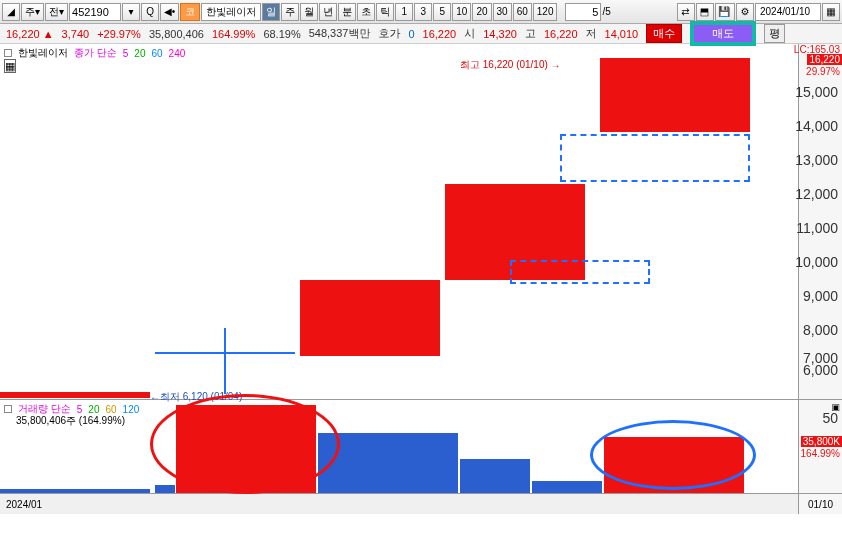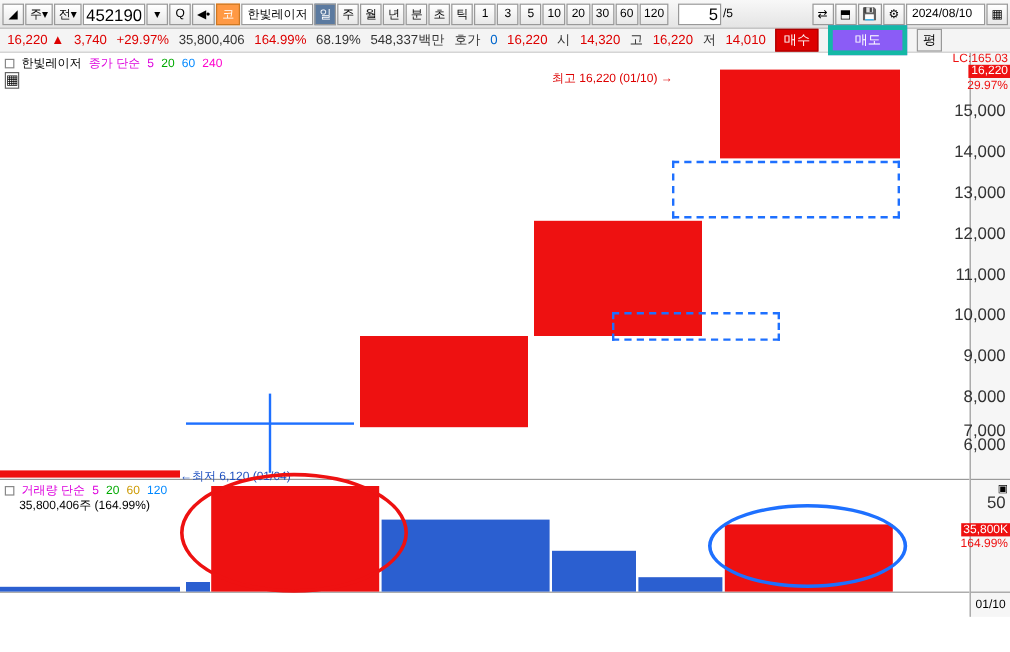--- a/index.html
+++ b/index.html
@@ -1,36 +1,36 @@
 <!DOCTYPE html>
 <html><head>
 <meta charset="utf-8">
 <style>
 * { box-sizing: border-box; margin: 0; padding: 0; font-family: "Malgun Gothic", sans-serif; }
 body { width: 842px; height: 543px; background: #fff; font-size: 11px; overflow: hidden; }
 
 .toolbar { height: 24px; background: linear-gradient(#f8f8f8,#e4e4e4); border-bottom: 1px solid #aaa; display: flex; align-items: center; padding: 0 2px; gap: 1px; }
 .tb-btn { height: 18px; min-width: 18px; padding: 0 3px; background: linear-gradient(#fff,#e8e8e8); border: 1px solid #999; font-size: 10px; display: inline-flex; align-items: center; justify-content: center; cursor: pointer; }
-.tb-input { height: 18px; width: 52px; border: 1px solid #999; font-size: 14px; padding: 0 2px; background: #fff; }
+.tb-input { height: 18px; width: 52px; border: 1px solid #999; font-size: 11px; padding: 0 2px; background: #fff; }
 .tb-label { height: 18px; padding: 0 4px; display: inline-flex; align-items: center; font-size: 10px; background: #fff; border: 1px solid #999; }
 .tb-label.orange { background: #ff9944; color: #fff; border-color: #cc7722; }
 .tb-active { background: #5b7aa0; color: #fff; }
 .tb-sep { width: 6px; }
 .tb-spacer { flex: 1; }
 
 .info-bar { height: 20px; background: #f4f4f4; border-bottom: 1px solid #ccc; display: flex; align-items: center; padding: 0 6px; gap: 8px; font-size: 11px; }
 .info-bar .up { color: #d00; font-weight: normal; }
 .info-bar .lbl { color: #333; }
 .btn-buy { background: #d00; color: #fff; padding: 1px 6px; border: 1px solid #a00; }
 .btn-sell { background: #8b5cf6; color: #fff; padding: 1px 18px; border: 4px solid #14b8a6; }
 .btn-avg { background: #eee; padding: 1px 4px; border: 1px solid #999; }
 
 .main { display: flex; height: 470px; }
 .chart-area { flex: 1; position: relative; }
-.y-axis { width: 34px; border-left: 1px solid #999; background: #f6f6f6; position: relative; font-size: 10px; }
+.y-axis { width: 44px; border-left: 1px solid #999; background: #f6f6f6; position: relative; font-size: 10px; }
 
 .price-pane { height: 356px; position: relative; border-bottom: 1px solid #999; }
 .vol-pane { height: 94px; position: relative; border-bottom: 1px solid #999; }
 .x-axis { height: 20px; background: #f0f0f0; display: flex; align-items: center; padding: 0 6px; font-size: 10px; position: relative; }
 .y-tick { position: absolute; right: 4px; font-size: 14px; color: #333; transform: translateY(-50%); }
 
 .candle-body { position: absolute; background: #e11; }
 .candle-dashed { position: absolute; border: 2px dashed #1e70ff; background: transparent; }
 .doji { position: absolute; background: #1e70ff; }
 
@@ -78,21 +78,21 @@
   <span class="tb-btn">60</span>
   <span class="tb-btn">120</span>
   <span class="tb-sep"></span>
   <input class="tb-input" style="width: 36px; text-align: right;" value="5">
   <span style="font-size:10px">/5</span>
   <span class="tb-spacer"></span>
   <span class="tb-btn">⇄</span>
   <span class="tb-btn">⬒</span>
   <span class="tb-btn">💾</span>
   <span class="tb-btn">⚙</span>
-  <span class="tb-label" style="width:66px">2024/08/10</span>
+  <span class="tb-label" style="width:66px">2024/01/10</span>
   <span class="tb-btn">▦</span>
 </div>
 
 <div class="info-bar">
   <span class="up"><span>16,220</span> <span>▲</span></span>
   <span class="up">3,740</span>
   <span class="up">+29.97%</span>
   <span class="lbl">35,800,406</span>
   <span class="up">164.99%</span>
   <span class="lbl">68.19%</span>
@@ -155,20 +155,23 @@
       <div class="vol-bar red" style="left:176px;width:140px;height:88px"></div>
       <div class="vol-bar blue" style="left:318px;width:140px;height:60px"></div>
       <div class="vol-bar blue" style="left:460px;width:70px;height:34px"></div>
       <div class="vol-bar blue" style="left:532px;width:70px;height:12px"></div>
       <div class="vol-bar red" style="left:604px;width:140px;height:56px"></div>
 
       <div class="ellipse" style="left:150px;top:-6px;width:190px;height:100px;border-color:#e11"></div>
       <div class="ellipse" style="left:590px;top:20px;width:166px;height:70px;border-color:#1e70ff"></div>
     </div>
 
+    <div class="x-axis">
+      <span>2024/01</span>
+    </div>
   </div>
 
   <div class="y-axis">
     <div style="height:356px;position:relative;border-bottom:1px solid #999">
       <div style="position:absolute;top:0;right:2px;color:#e11;font-size:10px">LC:165.03</div>
       <div class="price-tag" style="top:10px">16,220</div>
       <div class="price-sub" style="top:22px">29.97%</div>
       <div class="y-tick" style="top:48px">15,000</div>
       <div class="y-tick" style="top:82px">14,000</div>
       <div class="y-tick" style="top:116px">13,000</div>

